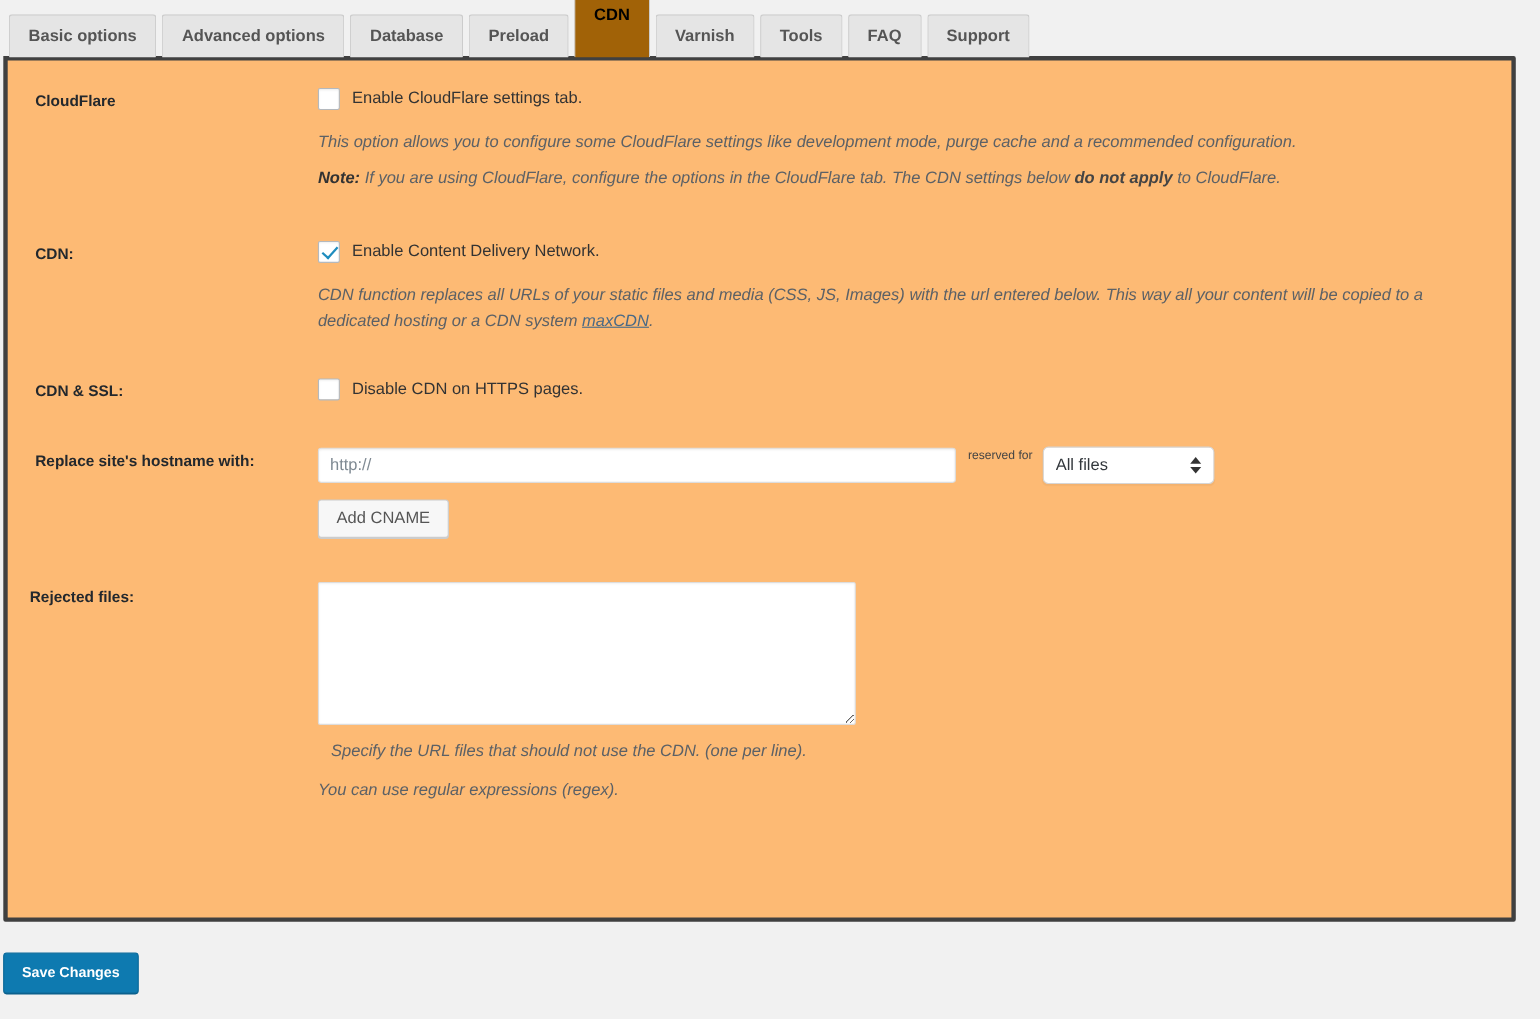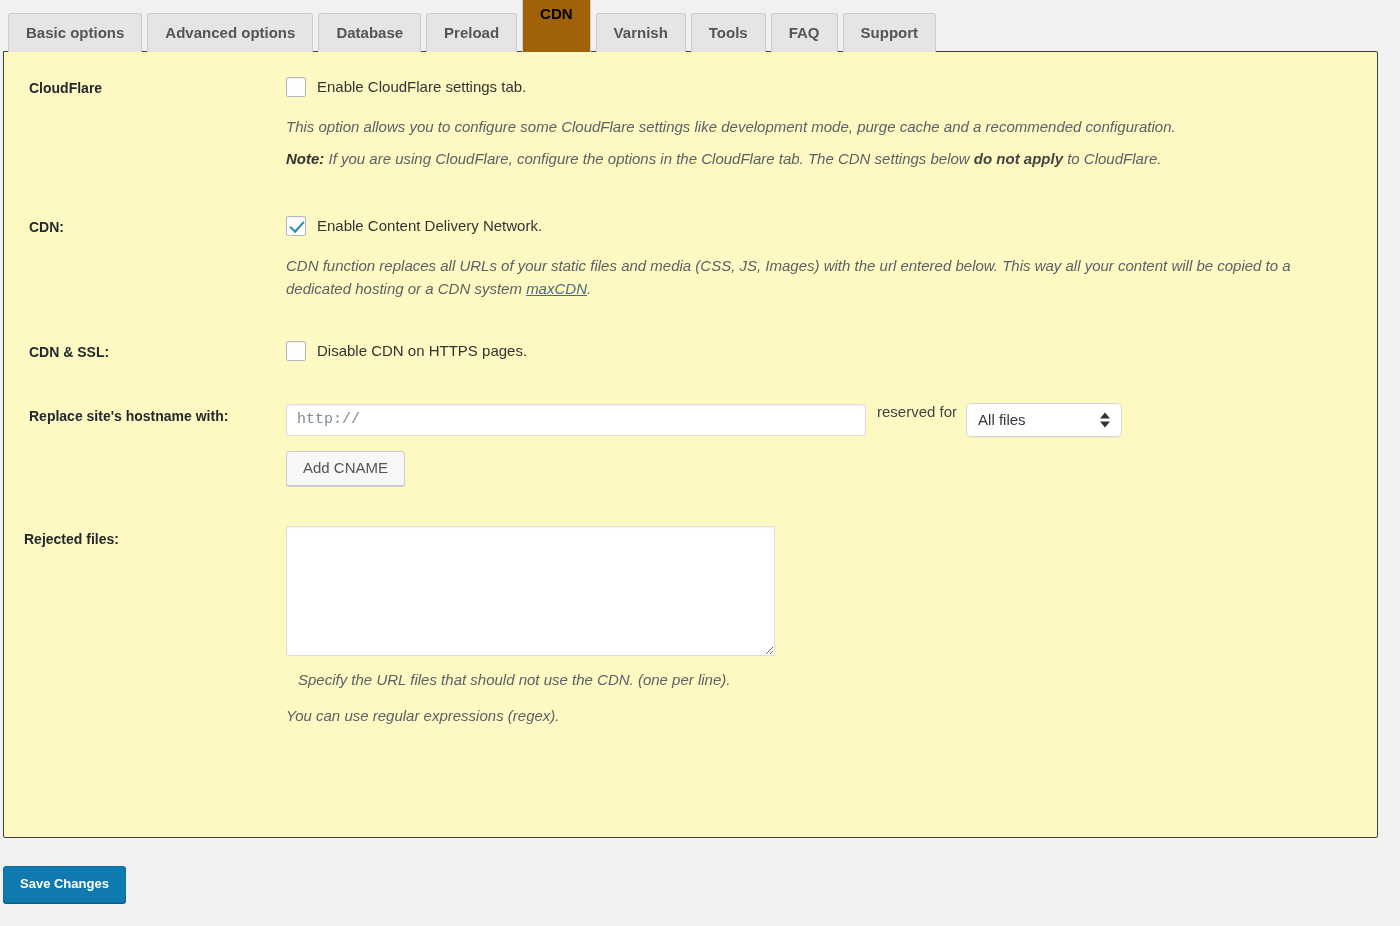--- a/index.html
+++ b/index.html
@@ -50,22 +50,22 @@
     color: #000;
     position: relative;
     z-index: 4;
     padding-bottom: 31px;
   }
 
   
   .panel {
     position: relative;
     margin: 0 22px 0 3px;
-    background: #fef9c3;
-    border: 1px solid #404040;
+    background: #fdba74;
+    border: 4px solid #404040;
     border-radius: 0 2px 2px 2px;
     min-height: 787px;
     padding: 0;
     z-index: 1;
   }
 
   .form-table {
     width: 100%;
     border-collapse: collapse;
   }
@@ -160,26 +160,26 @@
     width: 580px;
     height: 32px;
     padding: 4px 10px;
     border: 1px solid #ddd;
     border-radius: 3px;
     font-size: 15px;
     color: #32373c;
     background: #fff;
     box-shadow: inset 0 1px 2px rgba(0,0,0,.07);
     outline: none;
-    font-family: Liberation Mono, monospace;
+    font-family: Liberation Sans, sans-serif;
   }
   .text-input::placeholder { color: #7f8a93; opacity: 1; }
 
   .reserved-label {
-    font-size: 15px;
+    font-size: 11px;
     color: #444;
     margin: 0 9px 17px 11px;
     white-space: nowrap;
   }
 
   .select-wrap {
     position: relative;
     display: inline-block;
   }
   .styled-select {

